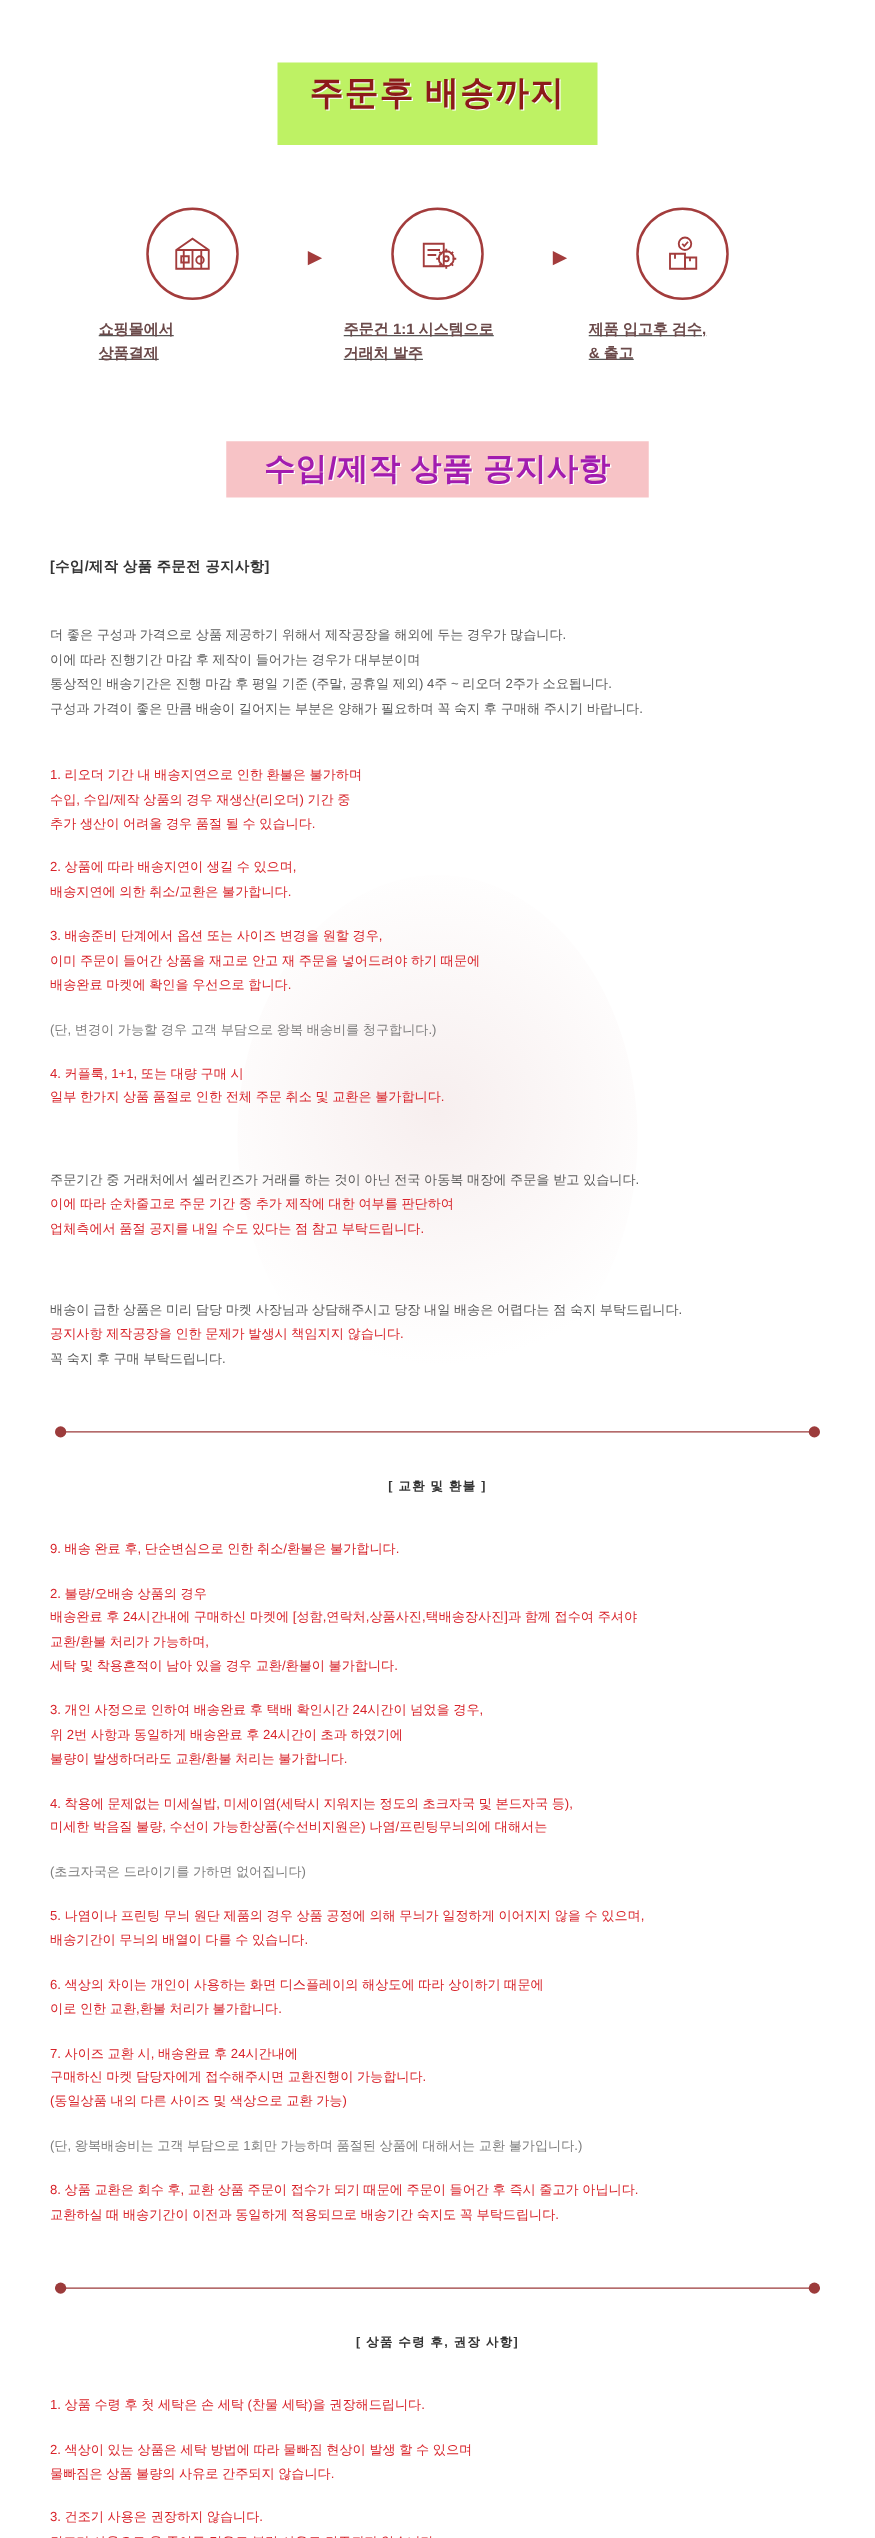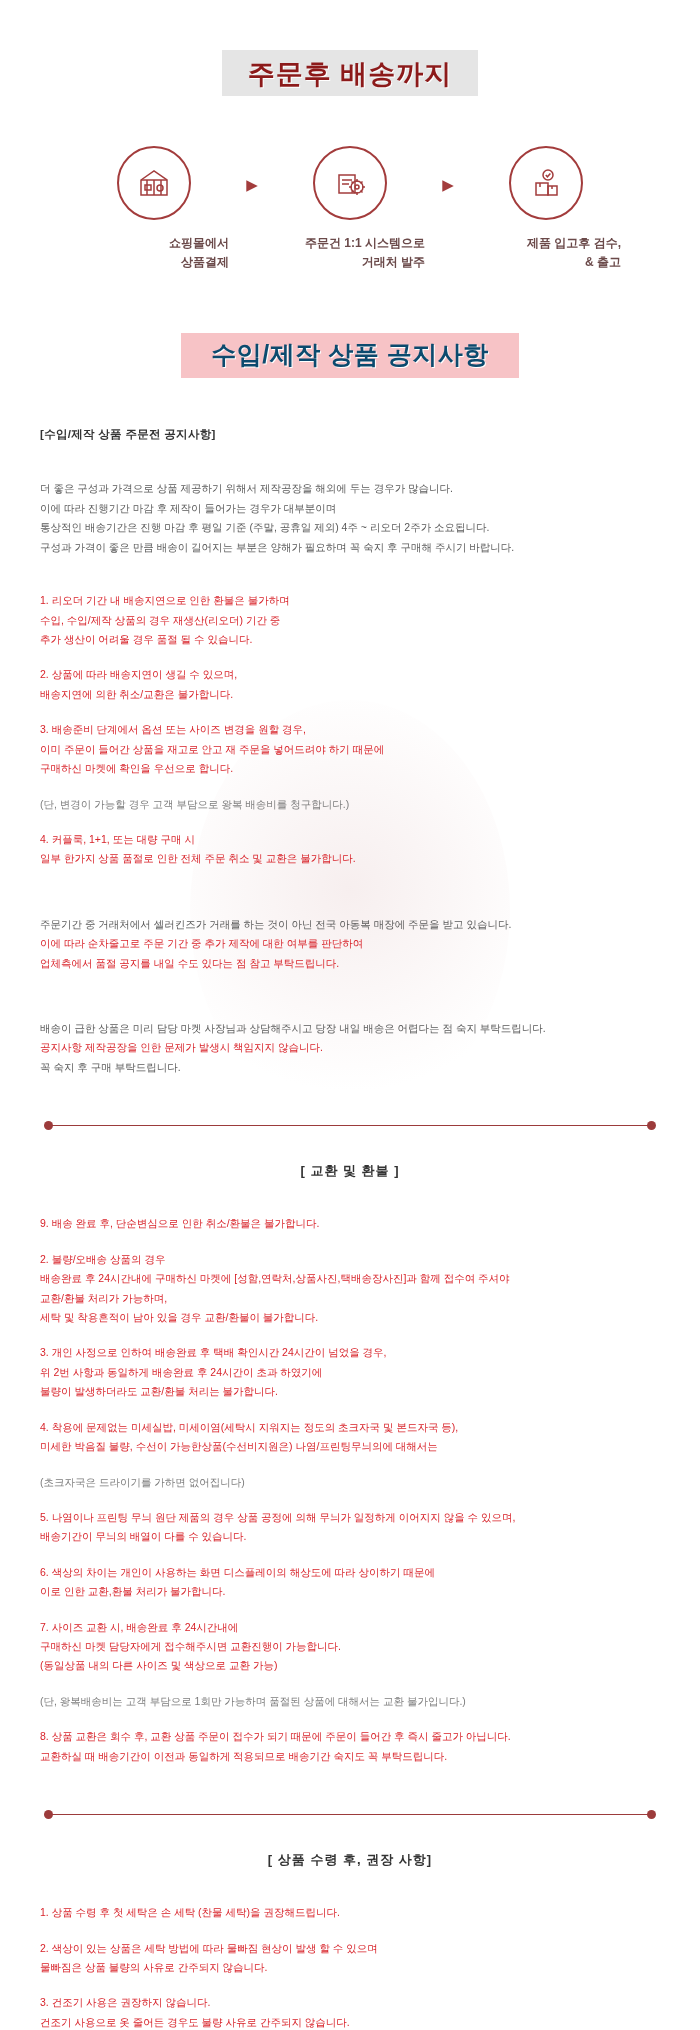--- a/index.html
+++ b/index.html
@@ -35,43 +35,44 @@
   }
   .content { position: relative; z-index: 1; }
 
   
   .banner-wrap {
     text-align: center;
     margin-top: 10px;
   }
   .banner {
     display: inline-block;
-    background: #e5e5e5;
-    padding: 6px 26px 4px 26px;
+    background: #bef264;
+    padding: 6px 26px 24px 26px;
     position: relative;
   }
   .banner-text {
     font-size: 27px;
     font-weight: bold;
     letter-spacing: 1px;
     color: #8c1a1a;
     text-shadow: 1px 1px 0 #ffffff;
   }
 
   
   .steps {
     display: flex;
     justify-content: center;
     align-items: flex-start;
     margin-top: 50px;
     gap: 6px;
   }
   .step {
     width: 150px;
-    text-align: right;
+    text-align: left;
+    text-decoration: underline;
   }
   .circle {
     width: 74px;
     height: 74px;
     border-radius: 50%;
     border: 2px solid #a33c3c;
     margin: 0 auto 14px auto;
     display: flex;
     align-items: center;
     justify-content: center;
@@ -98,21 +99,21 @@
     margin-top: 62px;
   }
   .pink-head {
     display: inline-block;
     background: #f7c3c6;
     padding: 5px 30px 7px 30px;
   }
   .pink-head-text {
     font-size: 25px;
     font-weight: bold;
-    color: #0c4a6e;
+    color: #a21caf;
     text-shadow: 1px 1px 0 #ffffff;
     letter-spacing: 0.5px;
   }
 
   
   .block {
     text-align: left;
     font-size: 10.5px;
     line-height: 1.85;
     color: #5a5a5a;
@@ -153,21 +154,21 @@
     width: 9px;
     height: 9px;
     border-radius: 50%;
     background: #9c3b3b;
   }
   .divider .dot.l { left: 0; }
   .divider .dot.r { right: 0; }
 
   .section-title {
     text-align: center;
-    font-size: 13px;
+    font-size: 10px;
     font-weight: bold;
     color: #333333;
     margin-top: 32px;
     letter-spacing: 1px;
   }
 </style>
 </head>
 <body>
 
 <div class="page">
@@ -261,21 +262,21 @@
     </div>
 
     <div class="block mt-sm">
       <div class="red">2. 상품에 따라 배송지연이 생길 수 있으며,</div>
       <div class="red-b">배송지연에 의한 취소/교환은 불가합니다.</div>
     </div>
 
     <div class="block mt-sm">
       <div class="red">3. 배송준비 단계에서 옵션 또는 사이즈 변경을 원할 경우,</div>
       <div class="red">이미 주문이 들어간 상품을 재고로 안고 재 주문을 넣어드려야 하기 때문에</div>
-      <div class="red">구매하신 마켓에 확인을 우선으로 합니다.</div>
+      <div class="red">배송완료 마켓에 확인을 우선으로 합니다.</div>
       <div class="gray-sm">(단, 변경이 가능할 경우 고객 부담으로 왕복 배송비를 청구합니다.)</div>
     </div>
 
     <div class="block mt-sm">
       <div class="red">4. 커플룩, 1+1, 또는 대량 구매 시</div>
       <div class="red-b">일부 한가지 상품 품절로 인한 전체 주문 취소 및 교환은 불가합니다.</div>
     </div>
 
     <div class="block mt-big">
       <div>주문기간 중 거래처에서 셀러킨즈가 거래를 하는 것이 아닌 전국 아동복 매장에 주문을 받고 있습니다.</div>

